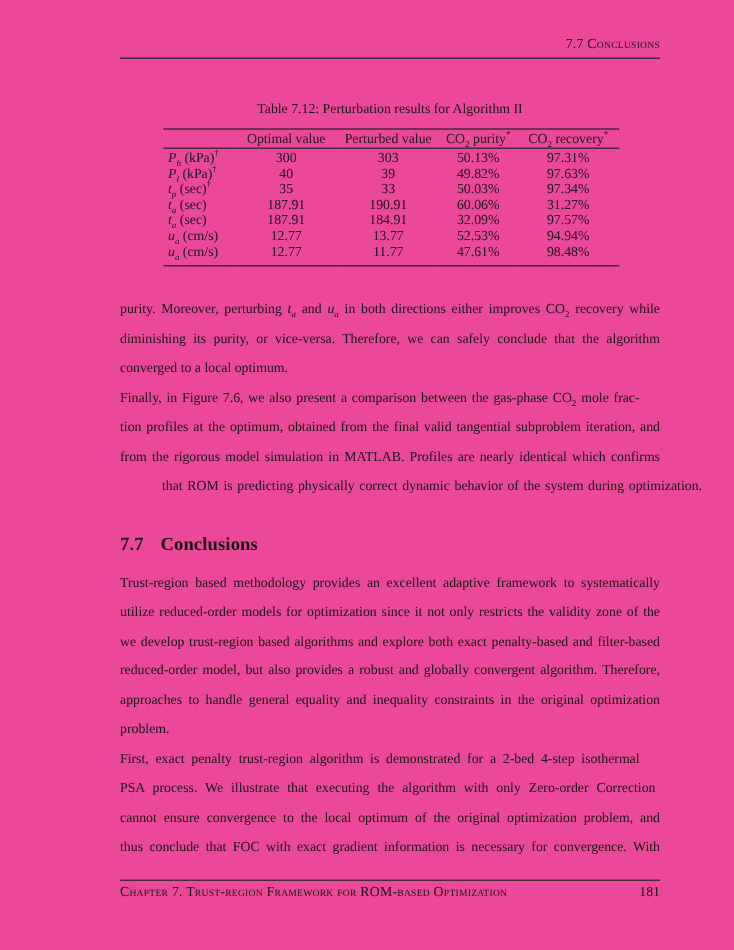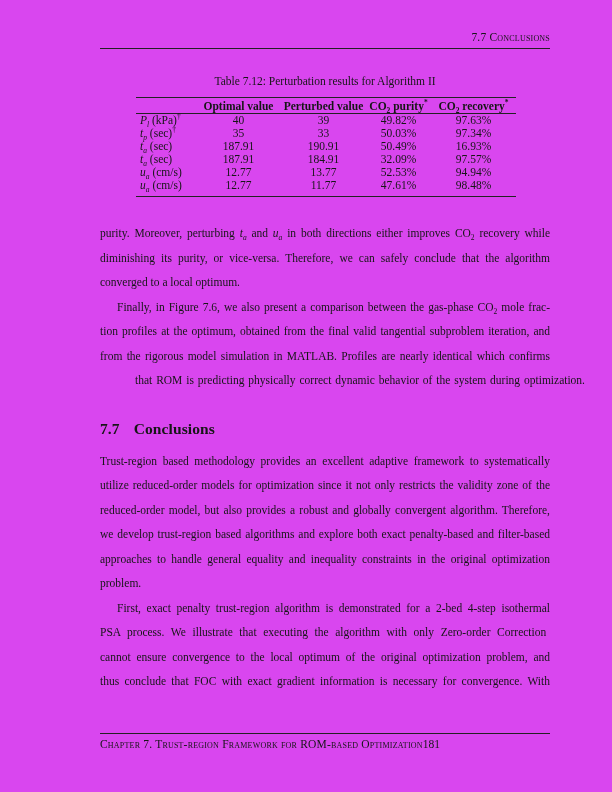--- a/index.html
+++ b/index.html
@@ -1,52 +1,52 @@
 <!DOCTYPE html>
 <html><head>
 <meta charset="utf-8">
 <style>
   html,body { margin:0; padding:0; background:#e8e8e8; }
   .page {
     position: relative;
     width: 612px; height: 792px;
     margin: 0 auto;
-    background: #d946ef;
+    background: #ec4899;
     color: #161616;
     font-family: "Liberation Serif", "DejaVu Serif", serif;
     font-size: 11.5px;
     overflow: hidden;
   }
   .textblock { position: absolute; left: 100px; top: 0; width: 450px; }
 
   
   .pg-header {
     margin-top: 31px;
     padding-bottom: 5px;
     border-bottom: 0.9px solid #222;
     text-align: right;
     font-variant: small-caps;
     letter-spacing: 0.2px;
     line-height: 12px;
   }
 
   
-  .caption { margin-top: 26px; text-align: center; line-height: 12px; }
+  .caption { margin-top: 36px; text-align: center; line-height: 12px; }
   table.results {
     border-collapse: collapse;
     table-layout: fixed;
     width: 380px;
     margin-left: 36px;
     margin-top: 10px;
     border-top: 1.2px solid #222;
     border-bottom: 1.2px solid #222;
     font-size: 11.5px;
   }
   table.results th {
-    font-weight: bold;
+    font-weight: normal;
     border-bottom: 0.8px solid #222;
     padding: 2px 0 1px;
     text-align: center;
     white-space: nowrap;
   }
   table.results td {
     padding: 0;
     height: 13px;
     line-height: 13px;
     text-align: center;
@@ -60,39 +60,39 @@
 
   sup { font-size: 7.5px; vertical-align: super; line-height: 0; }
   sub { font-size: 7.5px; vertical-align: sub; line-height: 0; }
   i { font-style: italic; }
 
   .footnote { margin-top: 6px; margin-left: 33px; line-height: 13px; white-space: nowrap; }
 
   
   .body-text { margin-top: 24px; }
   .line { height: 24.5px; line-height: 24.5px; white-space: nowrap; overflow: visible; }
-  .line.indent > span { margin-left: 17px; }
+  .line.indent > span { }
 
   
   .sec-heading {
     margin: 26px 0 10px 0;
     font-size: 15.5px;
     font-weight: bold;
     line-height: 20px;
     letter-spacing: 0.1px;
   }
   .sec-heading .sec-num { margin-right: 14px; }
 
   
   .pg-footer {
     position: absolute;
     left: 100px; top: 733px; width: 450px;
     border-top: 0.9px solid #222;
     padding-top: 4px;
-    display: flex; justify-content: flex-start;
+    display: flex; justify-content: space-between;
     line-height: 13px;
   }
   .pg-footer .chap { font-variant: small-caps; letter-spacing: 0.2px; }
 </style>
 </head>
 <body>
 
 <div class="page">
   <div class="textblock">
 
@@ -113,40 +113,47 @@
       <thead>
         <tr>
           <th></th>
           <th>Optimal value</th>
           <th>Perturbed value</th>
           <th>CO<sub>2</sub> purity<sup>*</sup></th>
           <th>CO<sub>2</sub> recovery<sup>*</sup></th>
         </tr>
       </thead>
       <tbody>
+        <tr class="first">
+          <td class="lbl"><i>P<sub>h</sub></i> (kPa)<sup>†</sup></td>
+          <td>300</td>
+          <td>303</td>
+          <td>50.13%</td>
+          <td>97.31%</td>
+        </tr>
         <tr>
           <td class="lbl"><i>P<sub>l</sub></i> (kPa)<sup>†</sup></td>
           <td>40</td>
           <td>39</td>
           <td>49.82%</td>
           <td>97.63%</td>
         </tr>
         <tr>
           <td class="lbl"><i>t<sub>p</sub></i> (sec)<sup>†</sup></td>
           <td>35</td>
           <td>33</td>
           <td>50.03%</td>
           <td>97.34%</td>
         </tr>
         <tr>
           <td class="lbl"><i>t<sub>a</sub></i> (sec)</td>
           <td>187.91</td>
           <td>190.91</td>
-          <td>50.49%</td>
-          <td>16.93%</td>
+          <td>60.06%</td>
+          <td>31.27%</td>
         </tr>
         <tr>
           <td class="lbl"><i>t<sub>a</sub></i> (sec)</td>
           <td>187.91</td>
           <td>184.91</td>
           <td>32.09%</td>
           <td>97.57%</td>
         </tr>
         <tr>
           <td class="lbl"><i>u<sub>a</sub></i> (cm/s)</td>
@@ -175,22 +182,22 @@
       <div class="line jline"><span style="word-spacing: 1.17909px;">tion profiles at the optimum, obtained from the final valid tangential subproblem iteration, and</span></div>
       <div class="line jline"><span style="word-spacing: 1.4362px;">from the rigorous model simulation in MATLAB. Profiles are nearly identical which confirms</span></div>
       <div class="line jline"><span style="word-spacing: 1.01172px; padding-left: 35px;">that ROM is predicting physically correct dynamic behavior of the system during optimization.</span></div>
 
       <div class="sec-heading">
         <span class="sec-num">7.7</span><span>Conclusions</span>
       </div>
 
       <div class="line jline"><span style="word-spacing: 2.67535px;">Trust-region based methodology provides an excellent adaptive framework to systematically</span></div>
       <div class="line jline"><span style="word-spacing: 1.11942px;">utilize reduced-order models for optimization since it not only restricts the validity zone of the</span></div>
+      <div class="line jline"><span style="word-spacing: 1.01278px;">we develop trust-region based algorithms and explore both exact penalty-based and filter-based</span></div>
       <div class="line jline"><span style="word-spacing: 1.34801px;">reduced-order model, but also provides a robust and globally convergent algorithm. Therefore,</span></div>
-      <div class="line jline"><span style="word-spacing: 1.01278px;">we develop trust-region based algorithms and explore both exact penalty-based and filter-based</span></div>
       <div class="line jline"><span style="word-spacing: 2.44176px;">approaches to handle general equality and inequality constraints in the original optimization</span></div>
       <div class="line"><span>problem.</span></div>
 
       <div class="line jline indent"><span style="word-spacing: 2.72301px;">First, exact penalty trust-region algorithm is demonstrated for a 2-bed 4-step isothermal</span></div>
       <div class="line jline"><span style="word-spacing: 3.74089px;">PSA process.  We illustrate that executing the algorithm with only Zero-order Correction</span></div>
       <div class="line jline"><span style="word-spacing: 2.89453px; text-align: right;">cannot ensure convergence to the local optimum of the original optimization problem, and</span></div>
       <div class="line jline"><span style="word-spacing: 2.47135px;">thus conclude that FOC with exact gradient information is necessary for convergence. With</span></div>
     </div>
   </div>
 

